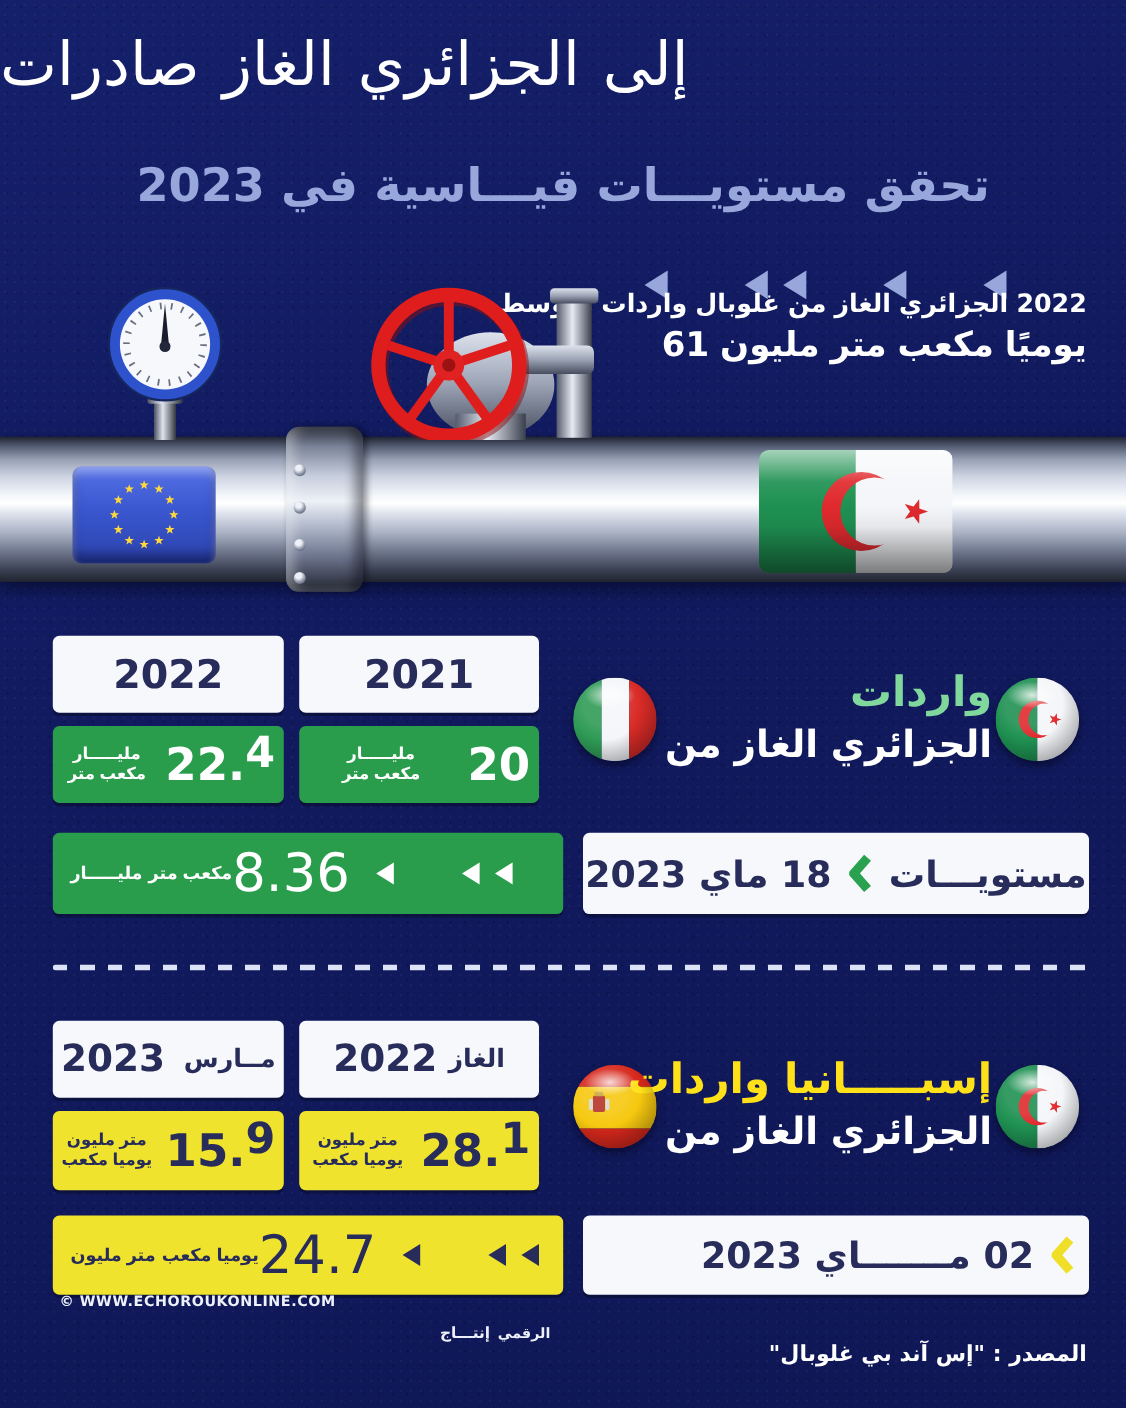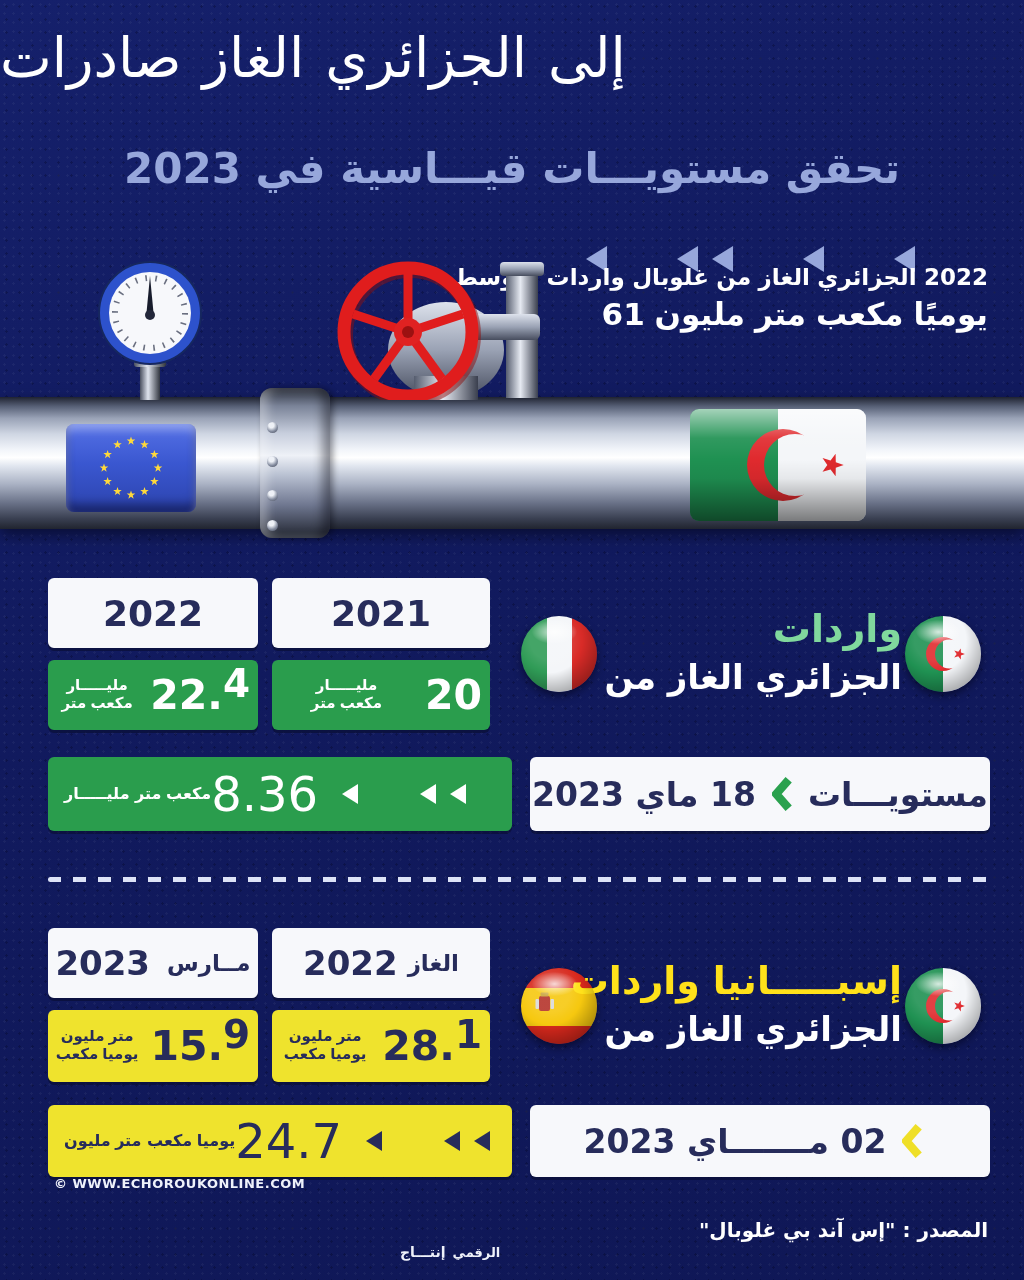--- a/index.html
+++ b/index.html
@@ -82,21 +82,21 @@
   .sec-header .l1{font-size:38px;font-weight:bold;}
   .sec-header .l2{font-size:34px;font-weight:bold;color:#fff;}
   .sec-header .words{gap:.34em;}
   .italy .l1{color:var(--mint);}
   .spain .l1{color:var(--gold);}
   .divider{top:877px;left:48px;width:944px;height:5px;border-radius:3px;
     background:repeating-linear-gradient(90deg,#dde3f7 0 13px,transparent 13px 25px);}
 
   
   .footer-copy{top:1176px;left:54px;color:#eef1fa;font-size:13px;letter-spacing:.5px;font-weight:bold;}
-  .brand-group{top:1244px;left:400px;display:flex;align-items:baseline;gap:7px;color:#eef1fa;text-align:center;}
+  .brand-group{top:1204px;left:400px;display:flex;align-items:baseline;gap:7px;color:#eef1fa;text-align:center;}
   .brand-prod{font-size:14px;font-weight:bold;}
   .brand-logo{font-size:34px;font-weight:bold;}
   .brand-suffix{font-size:13px;font-weight:bold;}
   .footer-src{top:1218px;right:36px;color:#fff;font-size:20px;font-weight:bold;direction:rtl;}
 </style>
 </head>
 <body>
 
 <div id="canvas">
 
@@ -403,21 +403,21 @@
       <div class="words">
           <span class="w">مكعب</span>
           <span class="w">يوميا</span>
         </div>
     </div>
     <div class="range-num">24.7</div>
     <div class="mini-tri" style="margin-left:24px"></div>
     <div class="mini-tri" style="margin-left:62px"></div>
     <div class="mini-tri" style="margin-left:14px"></div>
   </div>
-  <div class="abs date-box" style="left:530px;top:1105px;width:460px;height:72px;padding-right:14px">
+  <div class="abs date-box" style="left:530px;top:1105px;width:460px;height:72px;justify-content:flex-end;padding-right:14px">
     <span dir="rtl">02 مـــــــاي 2023</span>
     <svg width="20" height="36" viewBox="0 0 24 40">
         <path d="M20 3 L5 20 L20 37" fill="none" stroke="#efdf28" stroke-width="10"></path>
       </svg>
   </div>
 
   <div class="abs footer-copy">© WWW.ECHOROUKONLINE.COM</div>
   <div class="abs brand-group">
     <span class="brand-prod">إنتـــاج</span>
     <span class="brand-suffix">الرقمي</span>

